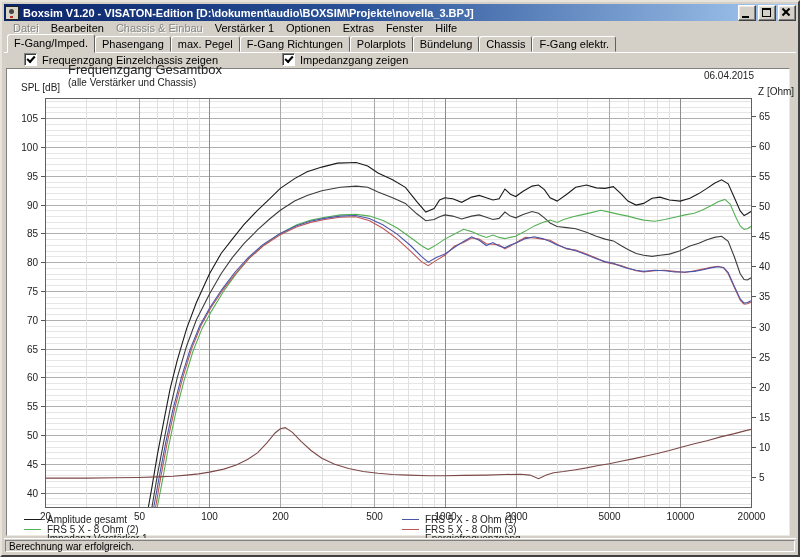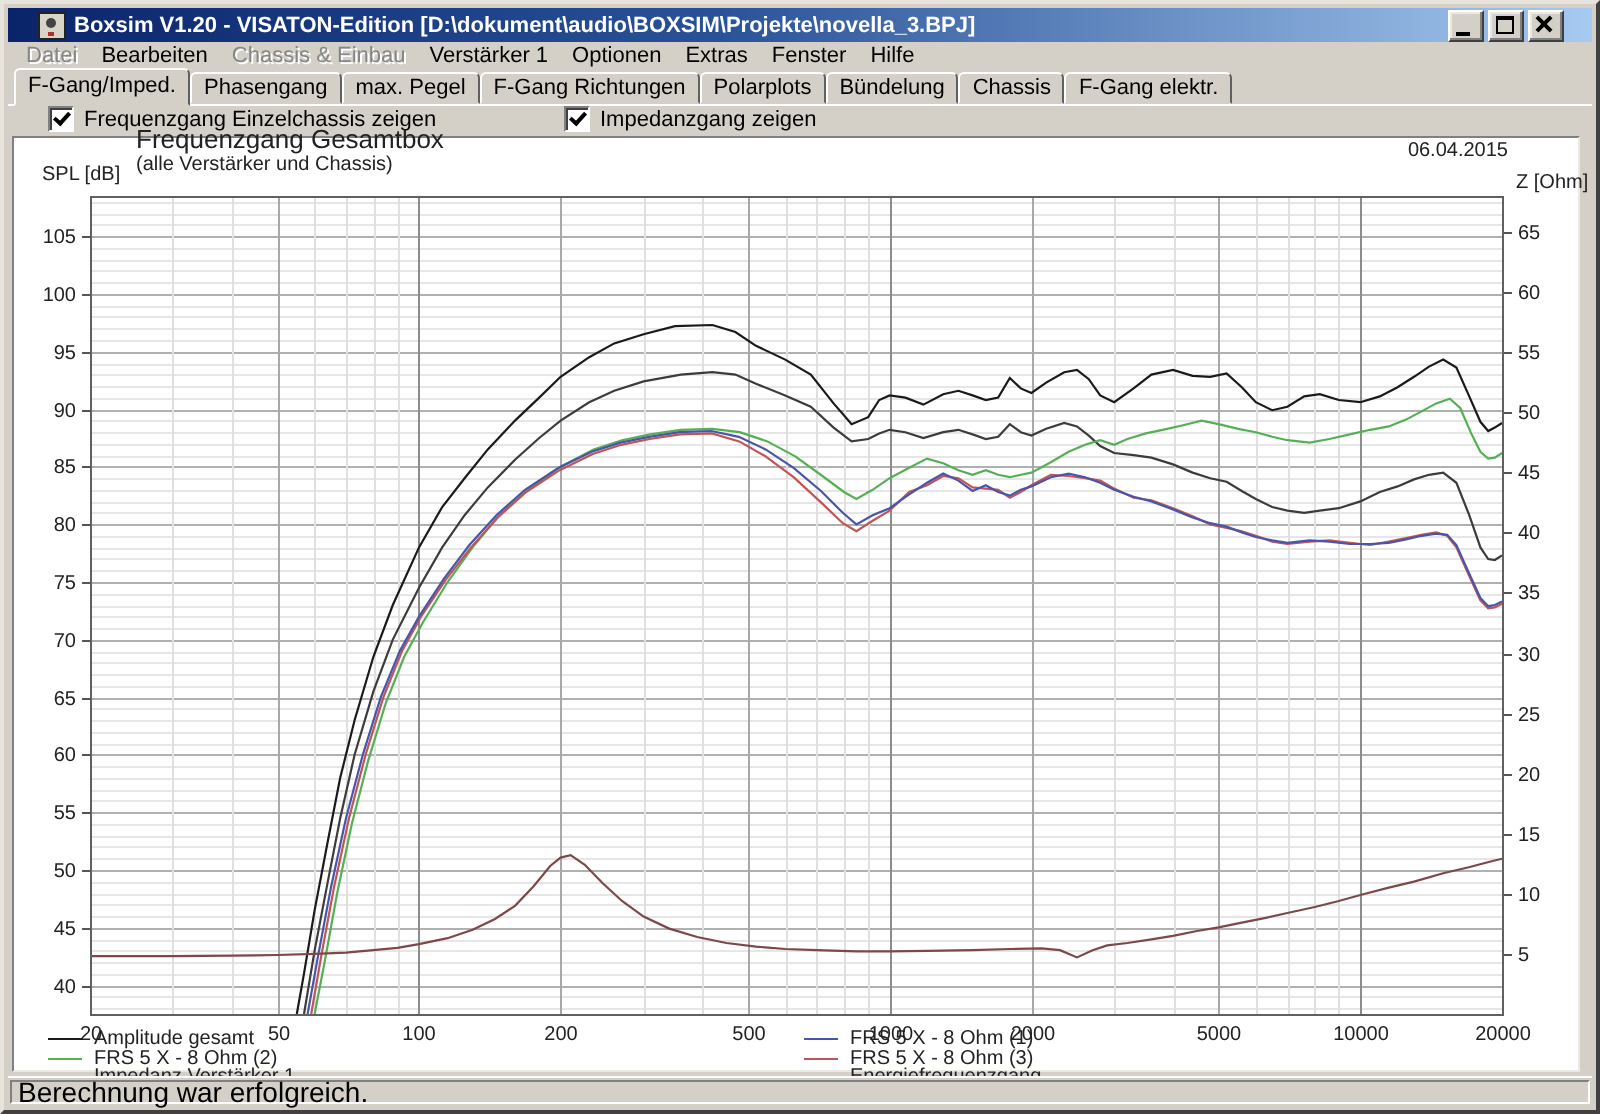--- a/index.html
+++ b/index.html
@@ -1,19 +1,19 @@
 <!DOCTYPE html>
 <html><head>
 <meta charset="utf-8">
 <style>
   html,body{margin:0;padding:0;}
   body{width:800px;height:557px;position:relative;font-family:"Liberation Sans",sans-serif;background:#d4d0c8;overflow:hidden;font-size:11px;}
   .window{position:absolute;inset:0;background:#d4d0c8;border:2px solid;border-color:#e8e4dc #404040 #404040 #e8e4dc;box-sizing:border-box;}
   
-  .titlebar{position:absolute;left:2px;top:2px;right:2px;height:17px;background:linear-gradient(to right,#0a246a 0%,#2a5298 45%,#a6caf0 100%);display:flex;align-items:center;padding:0 14px;box-sizing:border-box;}
+  .titlebar{position:absolute;left:2px;top:2px;right:2px;height:17px;background:linear-gradient(to right,#0a246a 0%,#2a5298 45%,#a6caf0 100%);display:flex;align-items:center;padding:0 0;box-sizing:border-box;}
   .app-icon{width:12px;height:12px;margin:0 4px 0 1px;background:#d8d4c8;border:1px solid #222;position:relative;flex:0 0 auto;}
   .app-icon:before{content:"";position:absolute;left:3px;top:2px;width:5px;height:5px;border-radius:50%;background:#444;}
   .app-icon:after{content:"";position:absolute;left:4px;bottom:1px;width:3px;height:2px;background:#b03030;}
   .title-text{color:#fff;font-size:11px;font-weight:bold;white-space:nowrap;overflow:hidden;flex:1;}
   .tb-btn{width:16px;height:14px;background:#d4d0c8;border:1px solid;border-color:#fff #404040 #404040 #fff;box-shadow:inset -1px -1px 0 #808080,inset 1px 1px 0 #ece9e2;margin-left:2px;position:relative;flex:0 0 auto;cursor:default;}
   .btn-min:after{content:"";position:absolute;left:3px;bottom:2px;width:7px;height:2px;background:#000;}
   .btn-max:after{content:"";position:absolute;left:3px;top:2px;width:7px;height:6px;border:1px solid #000;border-top-width:2px;}
   .btn-close:before,.btn-close:after{content:"";position:absolute;left:2px;top:5px;width:10px;height:2px;background:#000;}
   .btn-close:before{transform:rotate(45deg);}
   .btn-close:after{transform:rotate(-45deg);}
@@ -41,21 +41,21 @@
   .chart-date{right:44px;top:68px;font-size:10px;color:#222;}
   .y-left-label{left:19px;top:80px;font-size:10px;color:#222;}
   .y-right-label{left:756px;top:84px;font-size:10px;color:#222;}
   svg.plot{position:absolute;left:0;top:0;pointer-events:none;}
   
   .legend{position:absolute;left:0;top:511px;width:800px;font-size:10px;color:#222;}
   .legend-item{position:absolute;display:flex;align-items:center;gap:6px;white-space:nowrap;height:9px;}
   .legend-swatch{width:17px;height:0;border-top-width:1px;border-top-style:solid;flex:0 0 auto;}
   
   .statusbar{position:absolute;left:2px;right:2px;bottom:2px;height:15px;background:#d4d0c8;border-top:1px solid #fff;padding:1px;box-sizing:border-box;}
-  .status-field{height:100%;border:1px solid;border-color:#808080 #fff #fff #808080;display:flex;align-items:center;padding-left:3px;font-size:14px;color:#000;box-sizing:border-box;text-align:center;}
+  .status-field{height:100%;border:1px solid;border-color:#808080 #fff #fff #808080;display:flex;align-items:center;padding-left:3px;font-size:10px;color:#000;box-sizing:border-box;text-align:center;}
 </style>
 </head>
 <body>
 
 <div class="window">
 
   <div class="titlebar">
     <div class="app-icon"></div>
     <div class="title-text">Boxsim V1.20 - VISATON-Edition [D:\dokument\audio\BOXSIM\Projekte\novella_3.BPJ]</div>
     <div class="tb-btn btn-min"></div>

